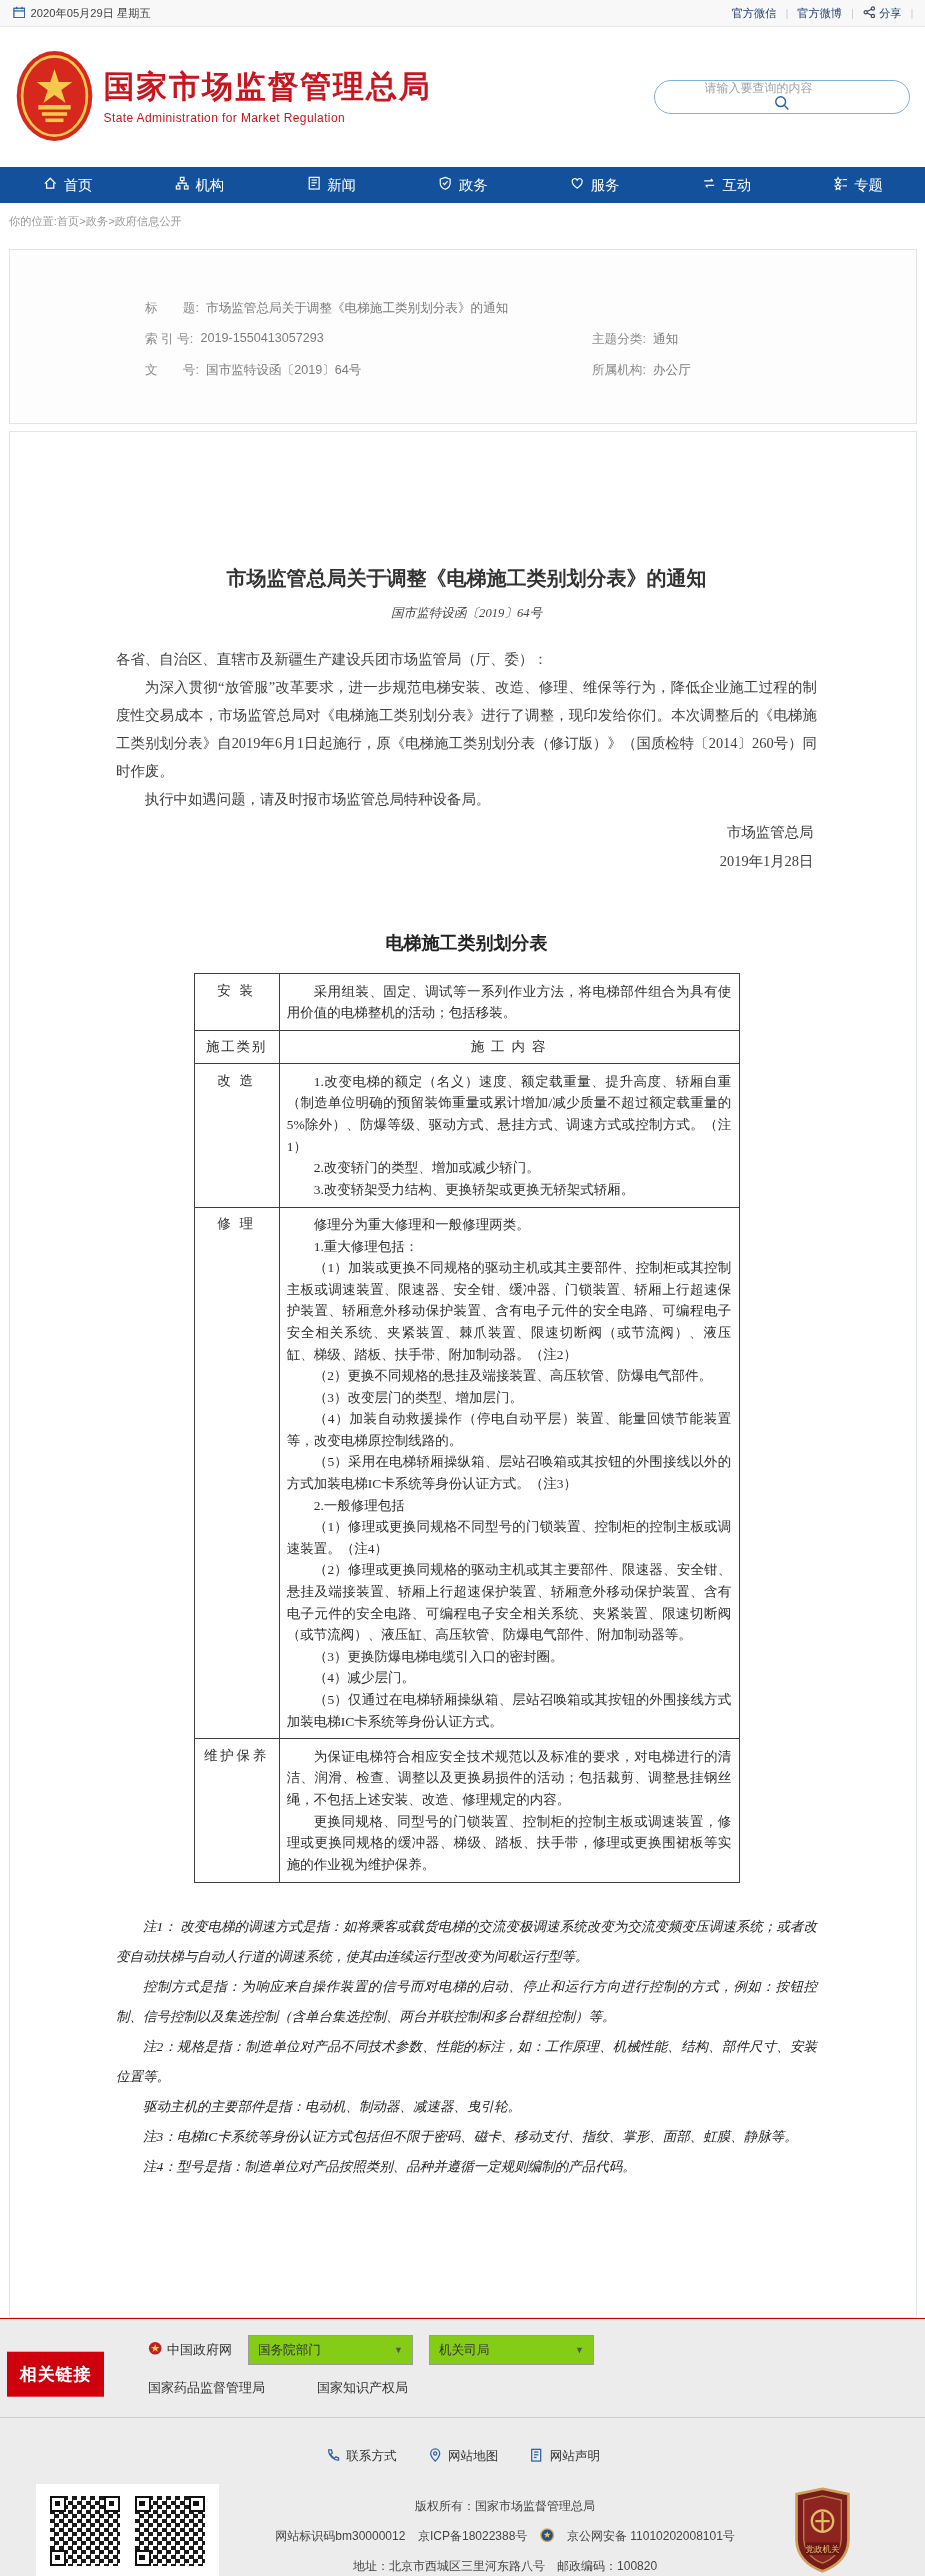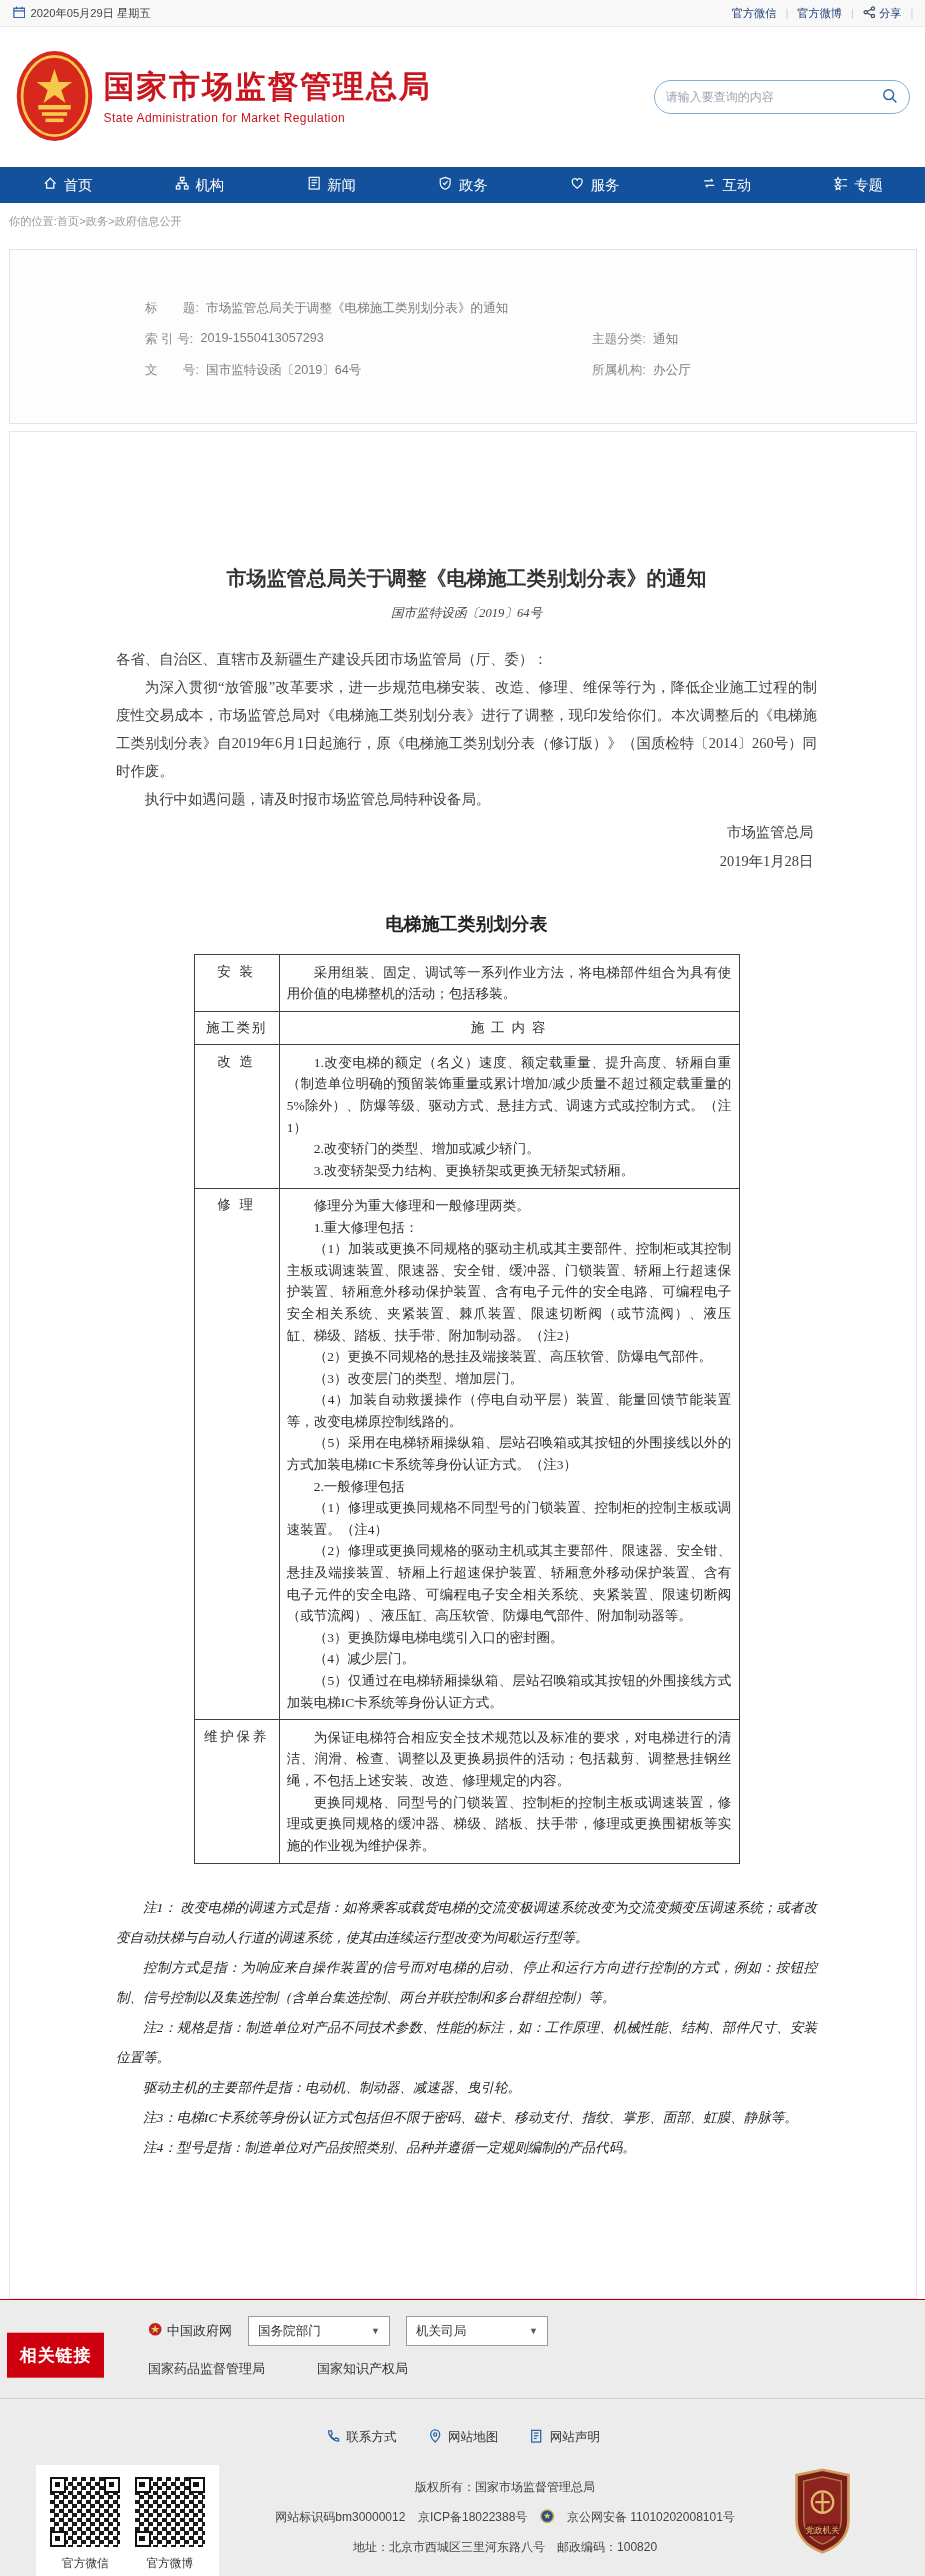--- a/index.html
+++ b/index.html
@@ -16,21 +16,21 @@
   .topbar-right { display:flex; align-items:center; gap:9px; color:#1f3f77; }
   .topbar-right a { color:#1f3f77; text-decoration:none; cursor:pointer; }
   .sep { color:#c7cdd8; }
   
   .header { height:140px; background:#fff; display:flex; align-items:center; padding:0 16px 0 13.5px; }
   .logo { display:flex; align-items:center; gap:9px; }
   .logo-txt .cn { font-size:31px; font-weight:bold; color:#c9151e; letter-spacing:1.8px; line-height:36px; }
   .logo-txt .en { font-size:12px; color:#c9151e; margin-top:5.4px; letter-spacing:0.4px; }
   .search-wrap { margin-left:auto; }
   .search-box { width:256px; height:34px; border:0.9px solid #7fb0dc; border-radius:17px;
-    display:flex; align-items:center; padding:0 10.8px; background:#fff; }
+    display:flex; align-items:center; padding:0 10.8px; background:#fff;flex-direction:column; }
   .search-box input { flex:1; border:none; outline:none; font-size:12px; color:#333; background:transparent;
     font-family:"Liberation Sans",sans-serif; }
   .search-box input::placeholder { color:#9aa3ad; }
   .search-btn { background:none; border:none; cursor:pointer; display:flex; align-items:center; }
   
   .nav { height:36px; background:#14519c; display:flex; align-items:center; justify-content:space-between; padding:0 43px; }
   .nav-item { display:flex; align-items:center; gap:6.3px; color:#fff; font-size:14.4px; cursor:pointer; }
   
   .breadcrumb { padding:10.8px 0 9px 9px; font-size:11.2px; color:#999; }
   
@@ -45,21 +45,21 @@
   .content-box { margin:7.2px 9px 0; border:0.9px solid #dfe6f0; background:#fff;
     padding:133px 99px 135px 106px;
     font-family:"Liberation Serif","DejaVu Serif",serif; color:#404040; }
   .doc-title { text-align:center; font-size:20px; font-weight:bold; color:#333;
     font-family:"Liberation Sans",sans-serif; }
   .doc-no { text-align:center; font-size:12.6px; margin-top:12.6px; color:#444; font-style:italic; }
   .doc-body { margin-top:23.4px; font-size:14.4px; line-height:28px; }
   .doc-body p.indent { text-indent:2em; text-align:justify; }
   .doc-sign { text-align:right; font-size:14.4px; line-height:29px; margin-top:5.4px; padding-right:3.6px; }
   
-  .tbl-title { text-align:center; font-size:18px; font-weight:bold; color:#222; margin-top:36px;
+  .tbl-title { text-align:center; font-size:18px; font-weight:bold; color:#222; margin-top:55px;
     font-family:"Liberation Sans",sans-serif; }
   table.div-tbl { border-collapse:collapse; margin:18px auto 0; width:546px; }
   table.div-tbl th, table.div-tbl td { border:0.9px solid #3f3f3f; font-weight:normal;
     font-size:13.5px; color:#2f2f2f; }
   table.div-tbl th { padding:7.2px 3.6px; text-align:center; letter-spacing:1.8px; }
   td.cat { width:85px; text-align:center; vertical-align:top; padding-top:7.2px; letter-spacing:2.7px; }
   td.cnt { padding:6.3px 7.2px; vertical-align:top; line-height:21.6px; }
   td.cnt p { text-indent:2em; text-align:justify; }
   
   .notes { margin-top:29px; font-size:13.5px; line-height:30px; color:#222;
@@ -69,21 +69,21 @@
   .red-line { height:1.8px; background:#c00000; margin-top:0; }
   
   .related { background:#ececec; padding:12.6px 0 10.8px; position:relative; min-height:90px; }
   .rel-badge { position:absolute; left:7.2px; top:50%; transform:translateY(-50%);
     background:#cf000e; color:#fff; font-size:17px; font-weight:bold;
     padding:10.8px 12.6px; letter-spacing:0.9px; }
   .rel-rows { margin-left:148px; }
   .rel-row { display:flex; align-items:center; gap:16px; height:36px; }
   .rel-row + .rel-row { margin-top:1.8px; }
   .rel-link { color:#333; font-size:13px; cursor:pointer; display:flex; align-items:center; gap:4.5px; }
-  .fake-select { width:142px; height:30px; background:#ffffff; border:0.9px solid #9b9b9b;
+  .fake-select { width:165px; height:30px; background:#84cc16; border:0.9px solid #9b9b9b;
     display:flex; align-items:center; justify-content:space-between; padding:0 9px; font-size:12.6px; color:#333; cursor:pointer; }
   .fake-select .arrow { font-size:9px; color:#555; }
   .rel-divider { border-top:0.9px solid #cfcfcf; margin-top:10.8px; }
   
   .footer { background:#ececec; padding:12.6px 0 0; }
   .foot-links { display:flex; justify-content:center; gap:31px; padding:7.2px 0 14.4px; }
   .foot-link { display:flex; align-items:center; gap:6px; color:#333; font-size:12.6px; cursor:pointer; }
   .foot-main { display:flex; padding:3.6px 18px 0 36px; }
   .qr-card { background:#fff; padding:12.6px 14.4px 10.8px; display:flex; gap:14.4px; height:135px; }
   .qr-item { text-align:center; }

